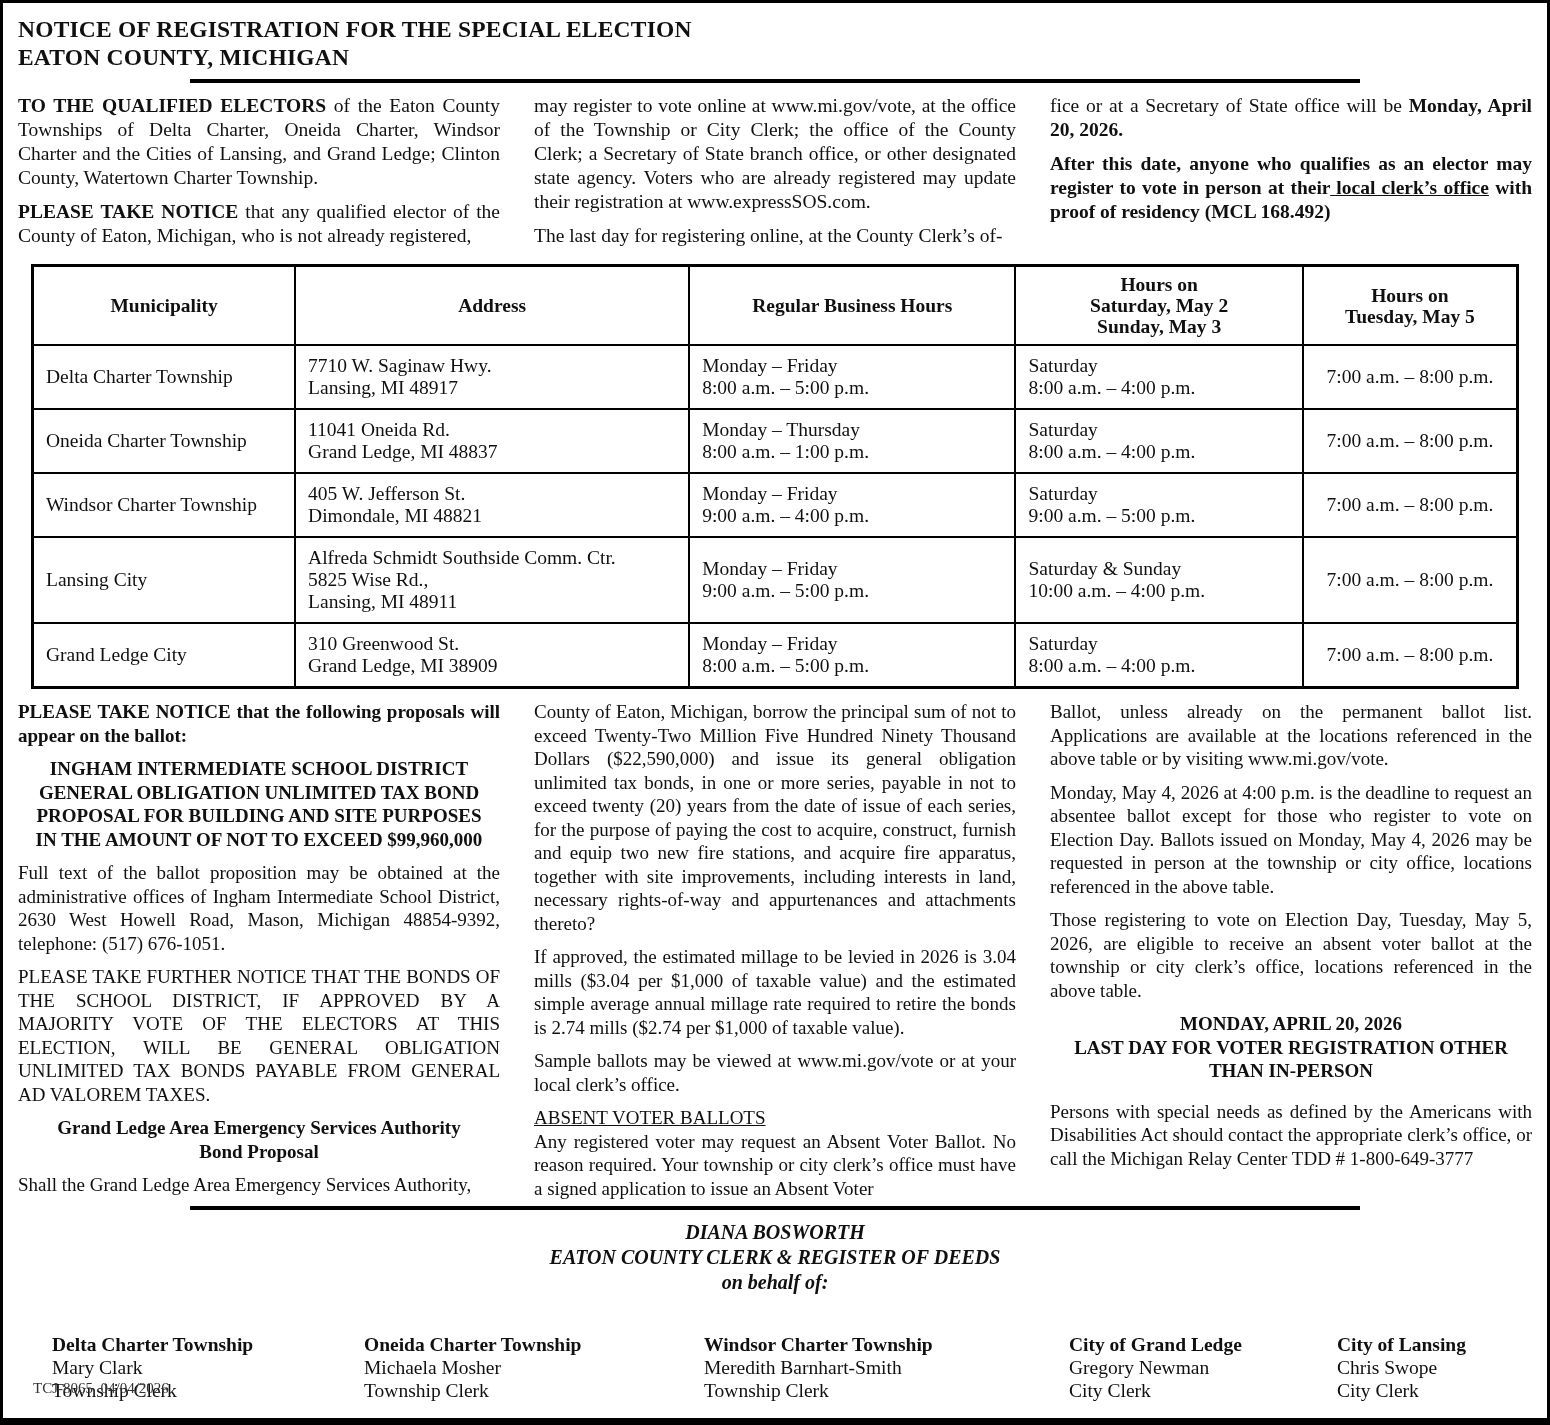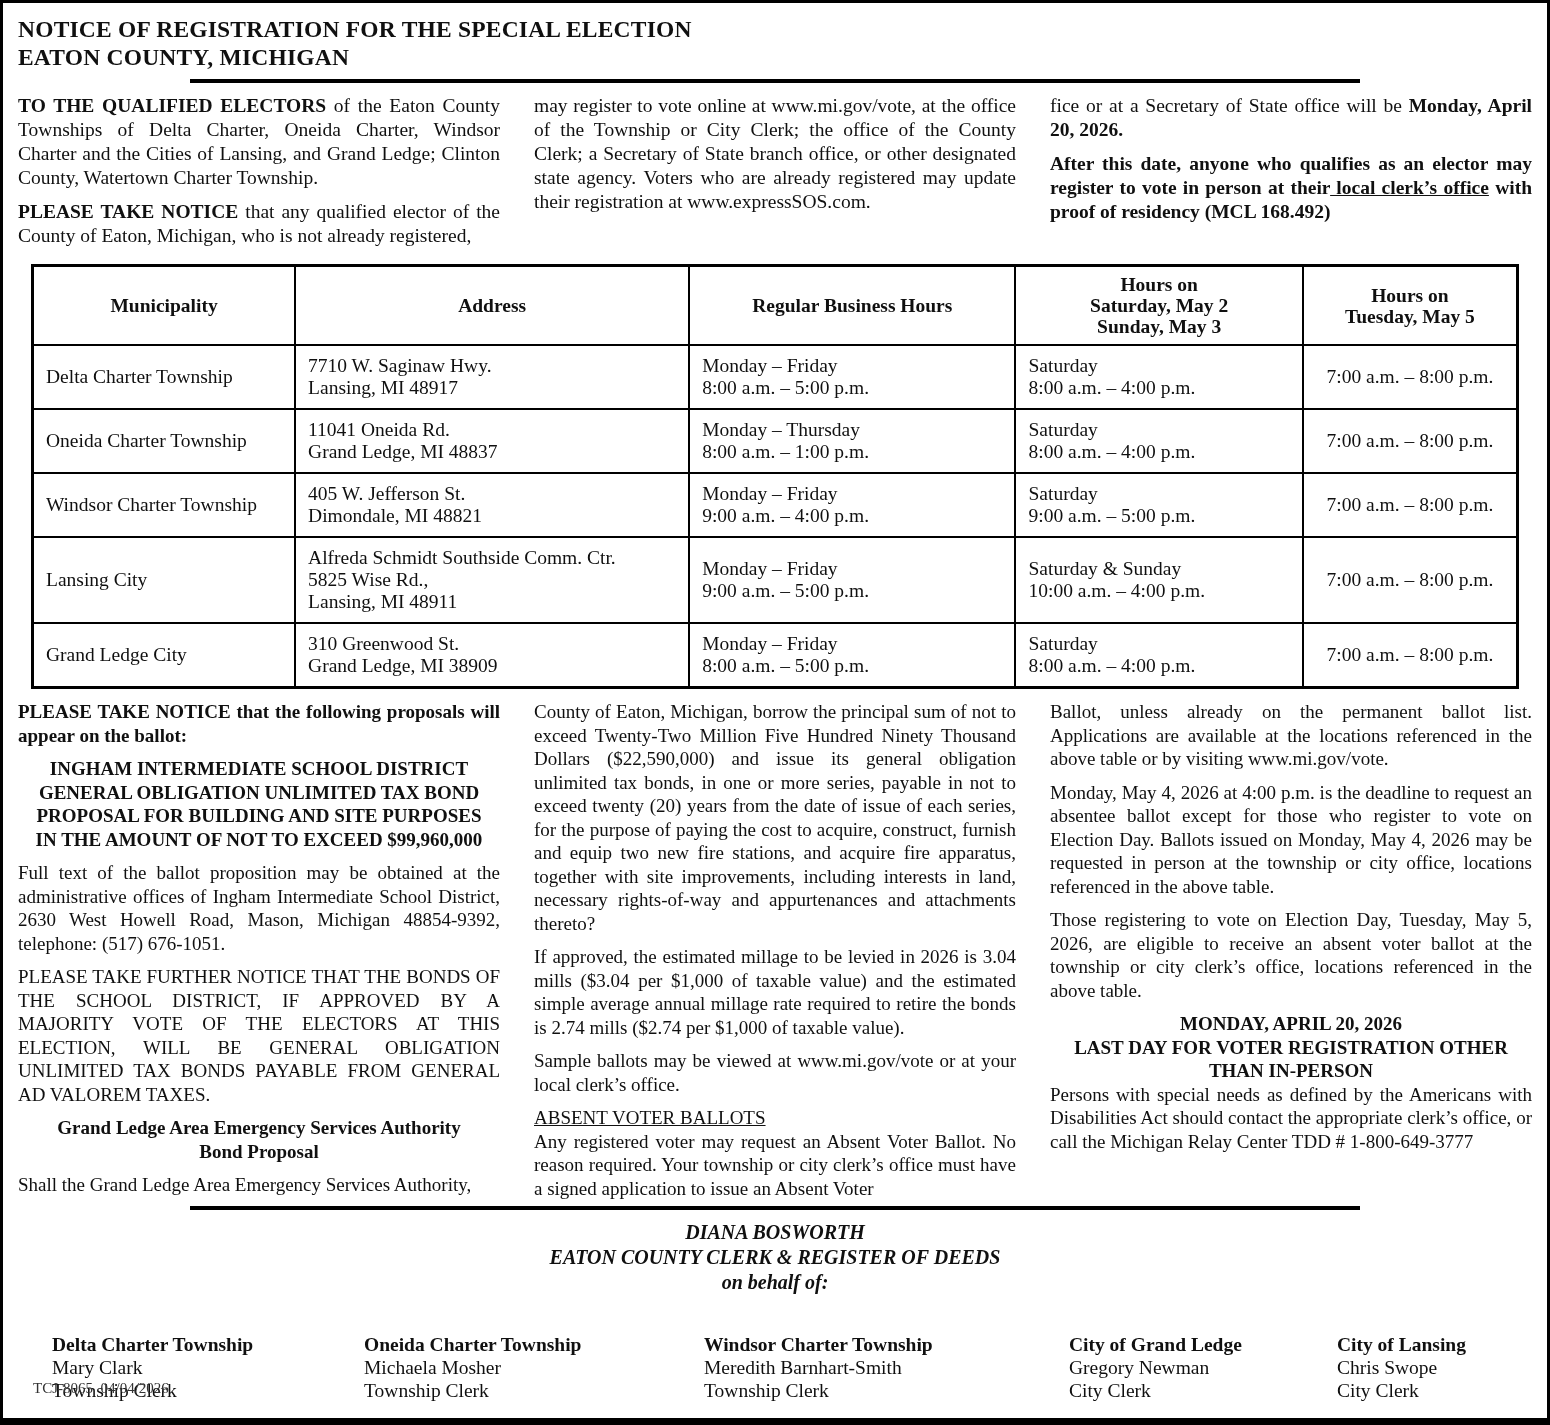--- a/index.html
+++ b/index.html
@@ -56,20 +56,21 @@
   </h1>
   <div class="rule"></div>
 
   <section class="cols intro">
     <div class="col">
       <p><b>TO THE QUALIFIED ELECTORS</b><span> of the Eaton County Townships of Delta Charter, Oneida Charter, Windsor Charter and the Cities of Lansing, and Grand Ledge; Clinton County, Watertown Charter Township.</span></p>
       <p class="tight"><b>PLEASE TAKE NOTICE</b><span> that any qualified elector of the County of Eaton, Michigan, who is not already registered,</span></p>
     </div>
     <div class="col">
       <p>may register to vote online at www.mi.gov/vote, at the office of the Township or City Clerk; the office of the County Clerk; a Secretary of State branch office, or other designated state agency. Voters who are already registered may update their registration at www.expressSOS.com.</p>
+      <p class="tight">The last day for registering online, at the County Clerk’s of-</p>
     </div>
     <div class="col">
       <p><span>fice or at a Secretary of State office will be </span><b>Monday, April 20, 2026.</b></p>
       <p class="bold tight"><span>After this date, anyone who qualifies as an elector may register to vote in person at their</span><span class="ul"> local clerk’s office</span><span> with proof of residency (MCL 168.492)</span></p>
     </div>
   </section>
 
   <table class="hours">
     <colgroup>
       <col style="width:263px">
@@ -162,21 +163,21 @@
       <p>County of Eaton, Michigan, borrow the principal sum of not to exceed Twenty-Two Million Five Hundred Ninety Thousand Dollars ($22,590,000) and issue its general obligation unlimited tax bonds, in one or more series, payable in not to exceed twenty (20) years from the date of issue of each series, for the purpose of paying the cost to acquire, construct, furnish and equip two new fire stations, and acquire fire apparatus, together with site improvements, including interests in land, necessary rights-of-way and appurtenances and attachments thereto?</p>
       <p>If approved, the estimated millage to be levied in 2026 is 3.04 mills ($3.04 per $1,000 of taxable value) and the estimated simple average annual millage rate required to retire the bonds is 2.74 mills ($2.74 per $1,000 of taxable value).</p>
       <p>Sample ballots may be viewed at www.mi.gov/vote or at your local clerk’s office.</p>
       <div class="ul">ABSENT VOTER BALLOTS</div>
       <p class="tight">Any registered voter may request an Absent Voter Ballot. No reason required. Your township or city clerk’s office must have a signed application to issue an Absent Voter</p>
     </div>
     <div class="col">
       <p>Ballot, unless already on the permanent ballot list. Applications are available at the locations referenced in the above table or by visiting www.mi.gov/vote.</p>
       <p>Monday, May 4, 2026 at 4:00 p.m. is the deadline to request an absentee ballot except for those who register to vote on Election Day. Ballots issued on Monday, May 4, 2026 may be requested in person at the township or city office, locations referenced in the above table.</p>
       <p>Those registering to vote on Election Day, Tuesday, May 5, 2026, are eligible to receive an absent voter ballot at the township or city clerk’s office, locations referenced in the above table.</p>
-      <div class="center-head" style="margin-bottom:0">MONDAY, APRIL 20, 2026
+      <div class="center-head" style="margin-bottom:17px">MONDAY, APRIL 20, 2026
 LAST DAY FOR VOTER REGISTRATION OTHER
 THAN IN-PERSON</div>
       <p class="tight">Persons with special needs as defined by the Americans with Disabilities Act should contact the appropriate clerk’s office, or call the Michigan Relay Center TDD # 1-800-649-3777</p>
     </div>
   </section>
 
   <div class="rule pre-sig"></div>
 
   <section class="signature">
     <div>DIANA BOSWORTH</div>

